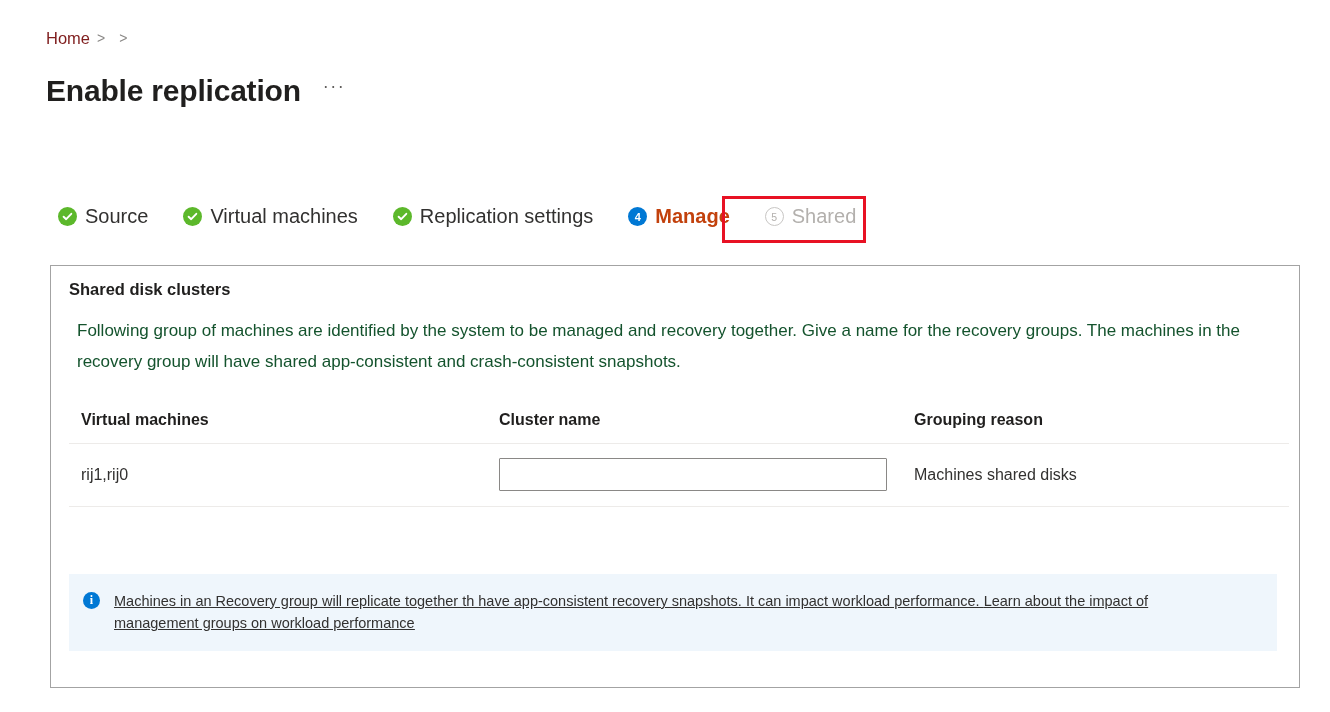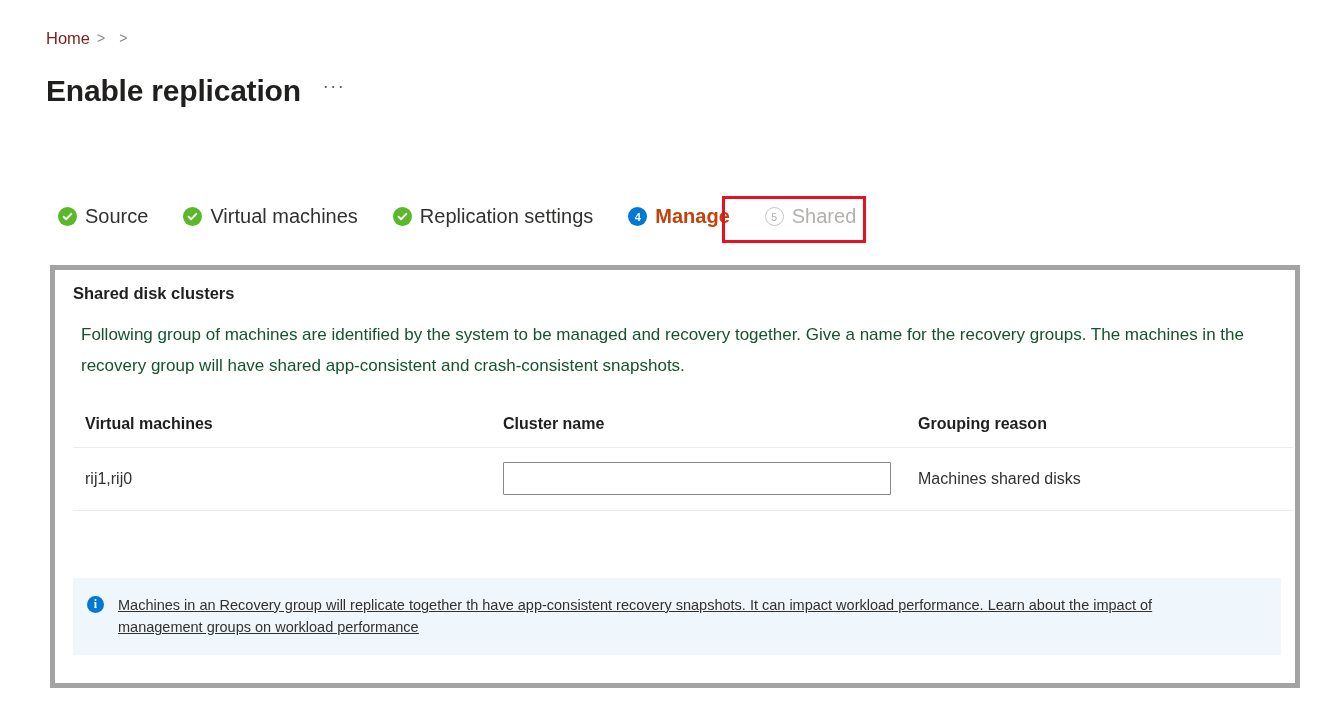--- a/index.html
+++ b/index.html
@@ -129,21 +129,21 @@
     pointer-events: none;
   }
 
   
   .panel {
     position: absolute;
     left: 50px;
     top: 265px;
     width: 1250px;
     height: 423px;
-    border: 5px solid #a3a3a3;
+    border: 1px solid #a3a3a3;
     box-sizing: border-box;
     background: #ffffff;
   }
   .panel-inner {
     padding: 14px 22px 0 18px;
   }
   .section-title {
     font-size: 16.5px;
     font-weight: 700;
     color: #201f1e;

